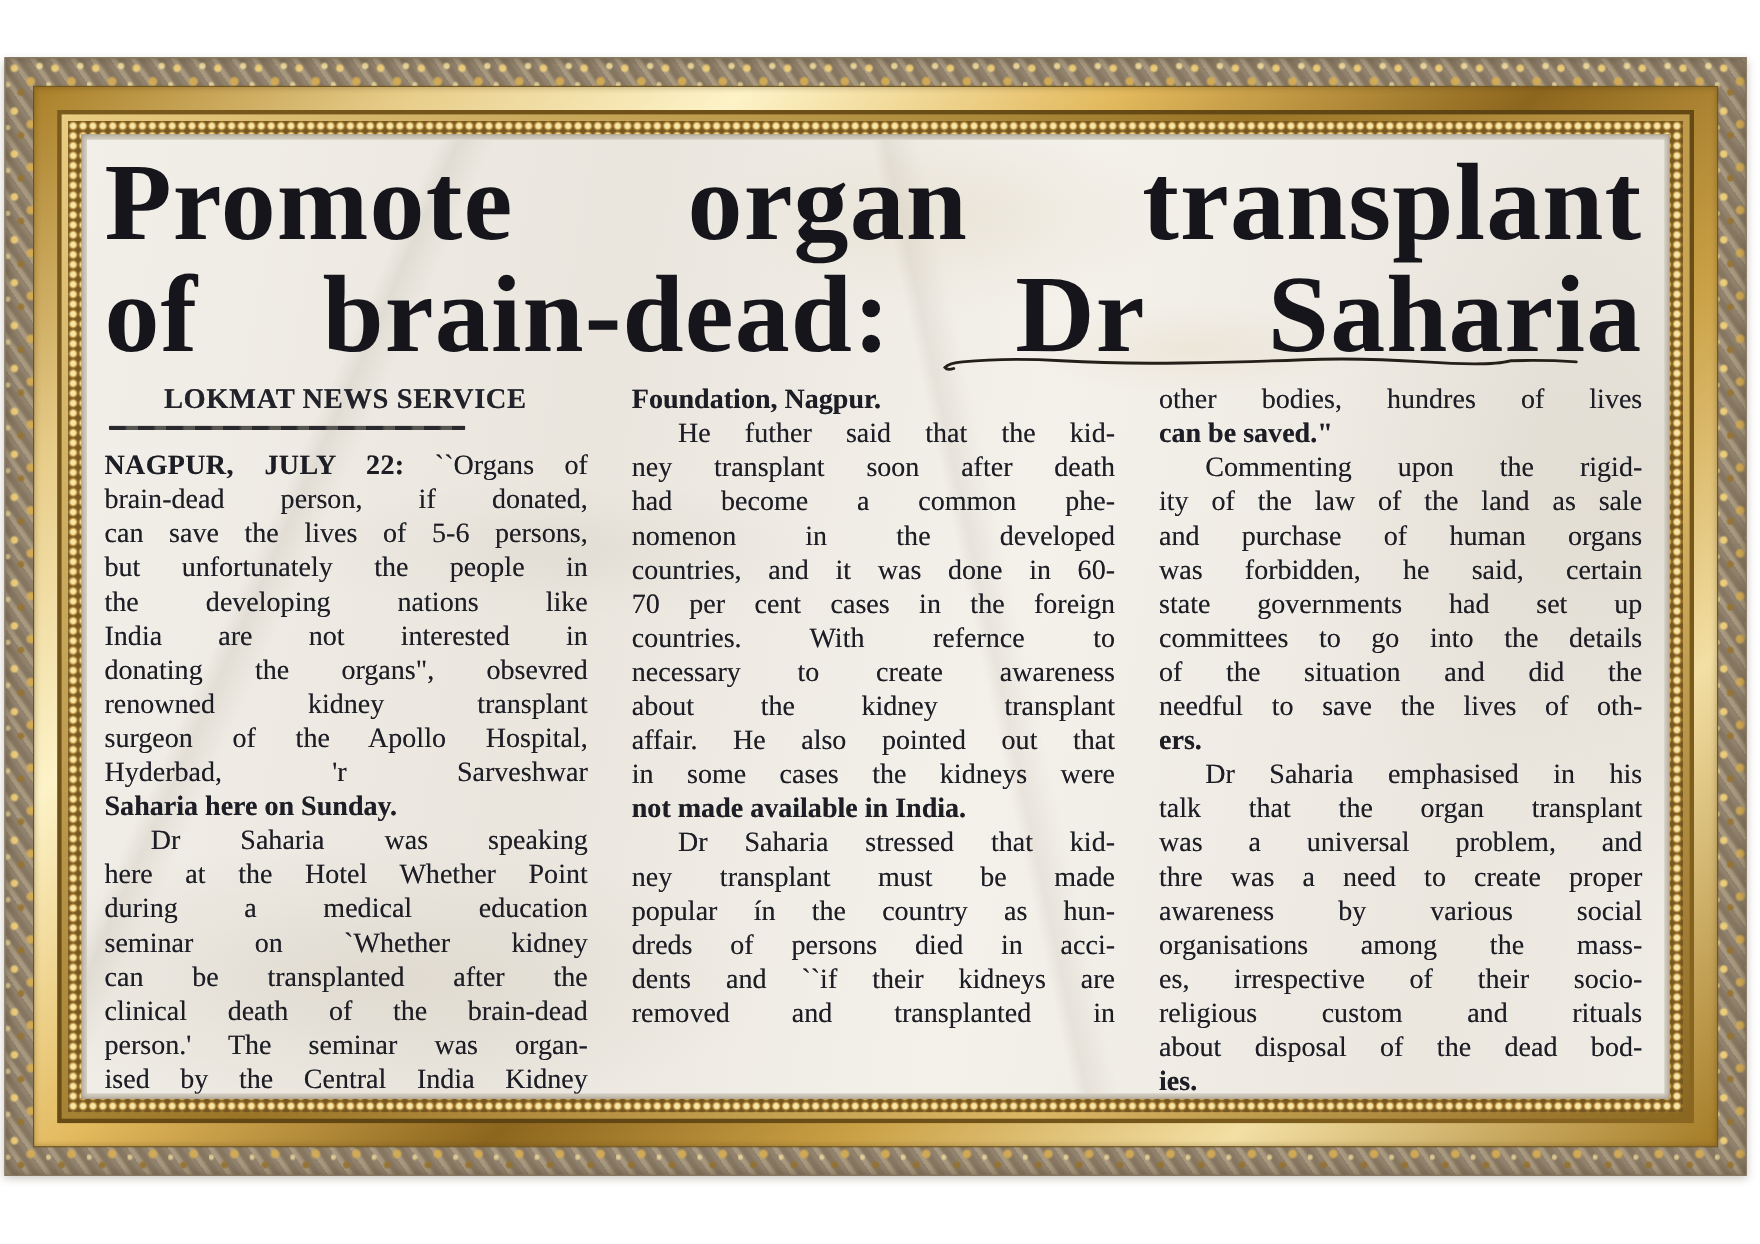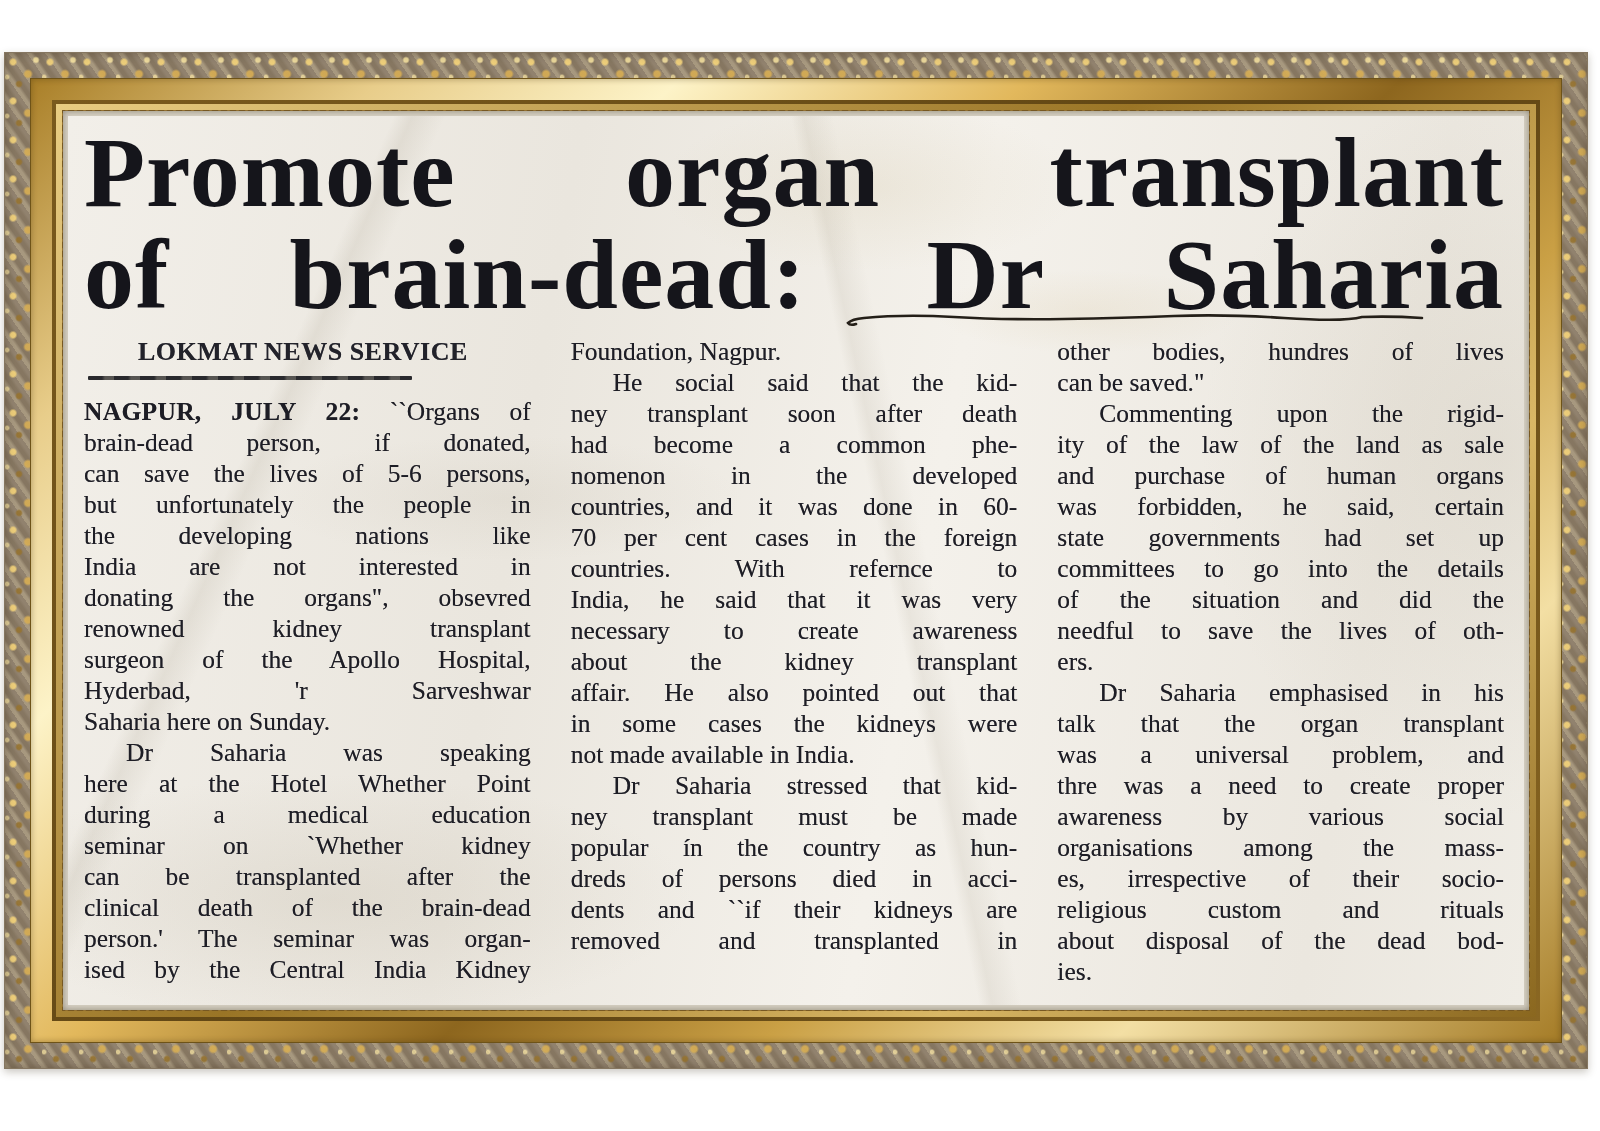--- a/index.html
+++ b/index.html
@@ -35,21 +35,21 @@
   }
   .band-ridge{
     width:100%;height:100%;box-sizing:border-box;padding:4px;
     background:linear-gradient(135deg,#7a5a1d,#5e4413 55%,#8a6722);
   }
   .band-gold2{
     width:100%;height:100%;box-sizing:border-box;padding:6px;
     background:linear-gradient(135deg,#e9cd82,#9a7526 45%,#d9b765 75%,#8a671f);
   }
   .band-bead{
-    width:100%;height:100%;box-sizing:border-box;padding:1px;
+    width:100%;height:100%;box-sizing:border-box;padding:12px;
     background-color:#86642a;
     background-image:radial-gradient(circle at 4.5px 4.5px,#f8e6a8 0 2.2px,#c59c49 3.2px,#775822 4.5px);
     background-size:9px 9px;
   }
   .mat{
     width:100%;height:100%;box-sizing:border-box;padding:5px;
     background:#d8d2c5;
     box-shadow:inset 0 0 7px rgba(70,60,40,.5);
   }
 
@@ -93,21 +93,21 @@
     height:4px;margin:9px 2px 16px 4px;width:324px;
     background:
       repeating-linear-gradient(90deg, rgba(40,40,44,.95) 0 14px, rgba(90,88,84,.85) 17px 26px),
       linear-gradient(#3a3a3e,#55534e);
     border-radius:1px;
   }
 
   .para{margin:0;}
   .pline{text-align:justify;text-align-last:justify;}
   .pline.pl-first{text-indent:42px;}
-  .pline.pl-last{text-align-last:left;}
+  .pline.pl-last{text-align-last:left;font-weight:bold;}
   .pline b{letter-spacing:.3px;}
 </style>
 </head>
 <body>
 
 <div class="frame-outer">
   <div class="band-slope">
     <div class="band-ridge">
       <div class="band-gold2">
         <div class="band-bead">
@@ -152,28 +152,27 @@
                       <div class="pline">person.' The seminar was organ-</div>
                       <div class="pline">ised by the Central India Kidney</div>
                     </div>
                   </div>
 
                 <div class="col">
                     <div class="para">
                       <div class="pline pl-last">Foundation, Nagpur.</div>
                     </div>
                     <div class="para">
-                      <div class="pline pl-first">He social said that the kid-</div>
+                      <div class="pline pl-first">He futher said that the kid-</div>
                       <div class="pline">ney transplant soon after death</div>
                       <div class="pline">had become a common phe-</div>
                       <div class="pline">nomenon in the developed</div>
                       <div class="pline">countries, and it was done in 60-</div>
                       <div class="pline">70 per cent cases in the foreign</div>
                       <div class="pline">countries. With refernce to</div>
-                      <div class="pline">India, he said that it was very</div>
                       <div class="pline">necessary to create awareness</div>
                       <div class="pline">about the kidney transplant</div>
                       <div class="pline">affair. He also pointed out that</div>
                       <div class="pline">in some cases the kidneys were</div>
                       <div class="pline pl-last">not made available in India.</div>
                     </div>
                     <div class="para">
                       <div class="pline pl-first">Dr Saharia stressed that kid-</div>
                       <div class="pline">ney transplant must be made</div>
                       <div class="pline">popular ín the country as hun-</div>

